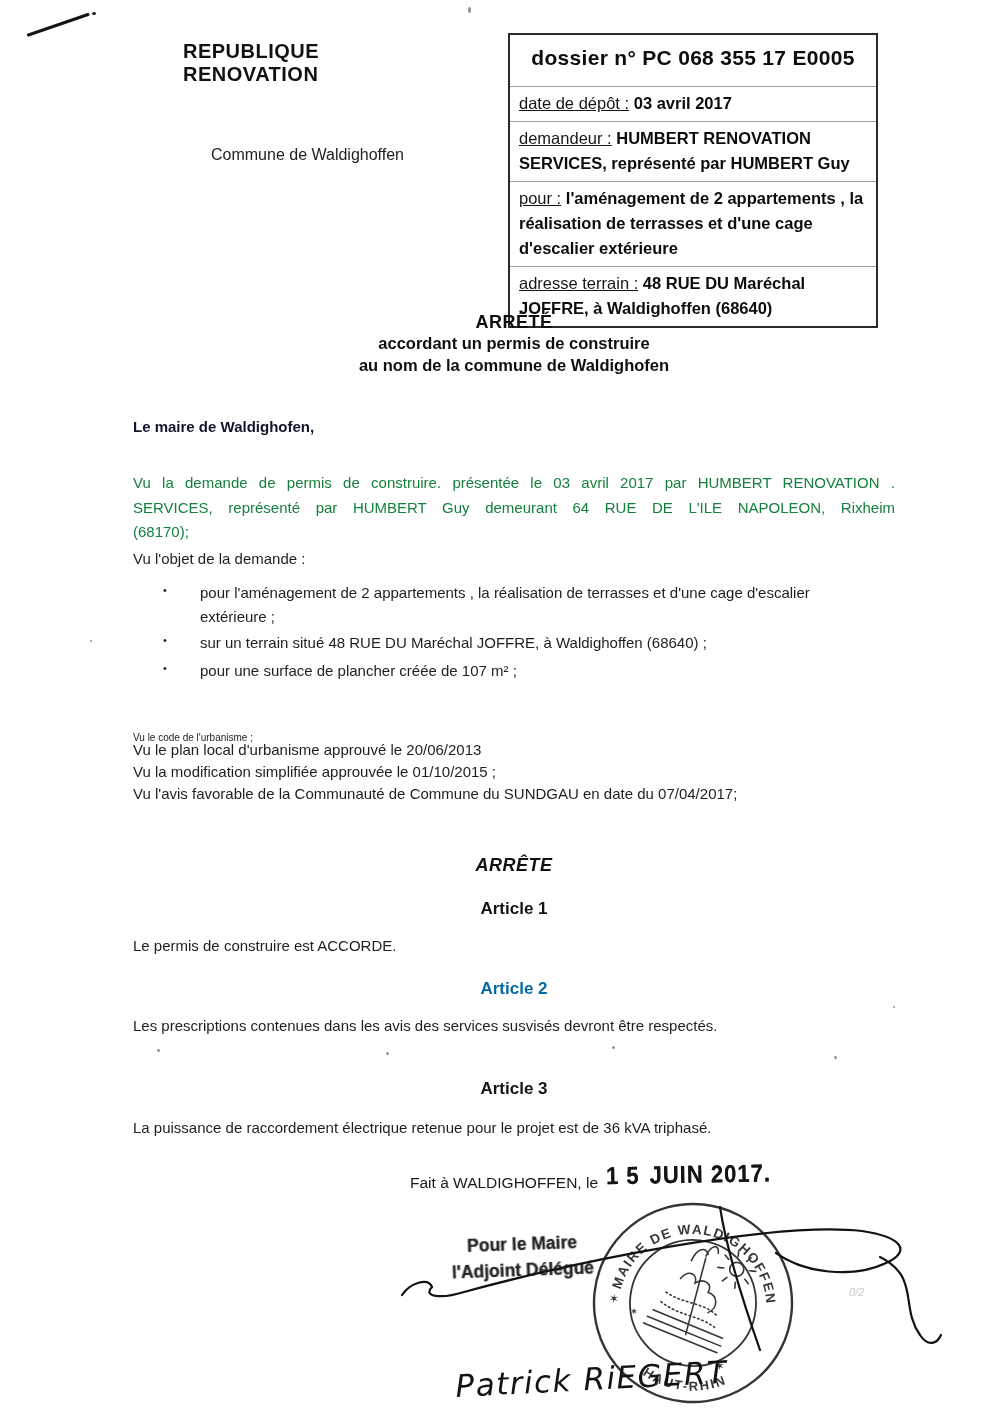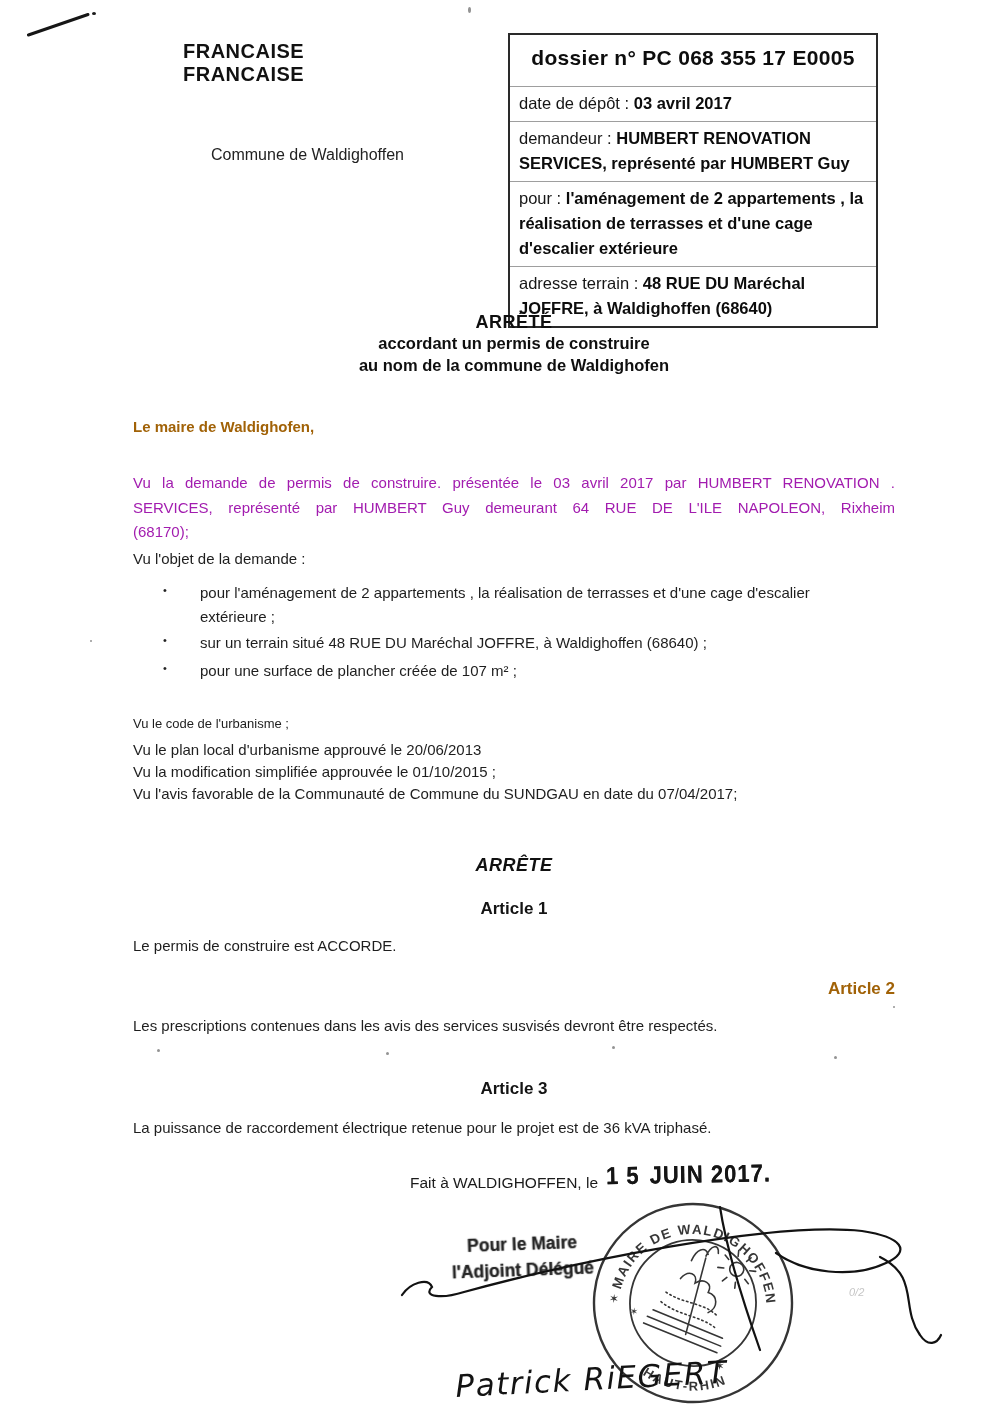--- a/index.html
+++ b/index.html
@@ -18,43 +18,43 @@
     box-sizing:border-box;
   }
   .dossier-title{
     font-size:21px;font-weight:700;text-align:center;color:#0d0d0d;
     padding:11px 6px 16px 6px;letter-spacing:.3px;
   }
   .box-row{
     border-top:1px solid rgba(40,40,40,.45);
     padding:4px 10px 5px 9px;font-size:16.5px;line-height:25px;color:#161616;
   }
-  .box-label{font-weight:400;}
+  .box-label{font-weight:400;text-decoration:underline;}
   .box-value{font-weight:700;color:#0c0c0c;}
   
   .arrete-head{left:133px;top:312px;width:762px;text-align:center;color:#0f0f0f;}
   .arrete-line1{font-size:18px;font-weight:700;letter-spacing:.5px;}
   .arrete-line2,.arrete-line3{font-size:16.5px;font-weight:700;line-height:21.5px;}
   
-  .body-text{font-size:15px;color:#a21caf;}
-  .salutation{left:133px;top:418px;font-size:15px;font-weight:700;color:#a16207;}
+  .body-text{font-size:15px;color:#15803d;}
+  .salutation{left:133px;top:418px;font-size:15px;font-weight:700;color:#0f172a;}
   .request{left:133px;top:471px;width:762px;line-height:24.5px;}
   .just{text-align:justify;text-align-last:justify;}
   .object-intro{left:133px;top:550px;font-size:15px;}
   .bullet-row{left:155px;width:700px;display:flex;}
   .bullet-dot{width:37px;font-size:11px;color:#222;padding-top:3px;text-align:left;padding-left:8px;}
   .bullet-text{flex:1;font-size:15px;line-height:24px;max-width:670px;}
-  .code-urb{left:133px;top:716px;font-size:13px;}
+  .code-urb{left:133px;top:732px;font-size:10px;}
   .vu-block{left:133px;top:739px;width:770px;font-size:15px;line-height:22px;}
   
   .decision-head{left:133px;top:855px;width:762px;text-align:center;font-size:18px;font-weight:700;letter-spacing:.5px;color:#101010;font-style:italic;}
   .article-title{left:133px;width:762px;text-align:center;font-size:17px;font-weight:700;color:#141414;}
   .article-text{left:133px;width:762px;font-size:15px;}
   .a1t{top:899px;} .a1x{top:937px;}
-  .a2t{top:979px;color:#a16207;text-align:right;} .a2x{top:1017px;}
+  .a2t{top:979px;color:#0369a1;} .a2x{top:1017px;}
   .a3t{top:1079px;} .a3x{top:1119px;}
   
   .fait-line{left:410px;top:1174px;font-size:15.5px;color:#1b1b1b;}
   .date-stamp{
     left:606px;top:1162px;font-size:22px;font-weight:700;color:#151515;
     letter-spacing:1px;transform:rotate(-1deg) scaleY(1.12);white-space:nowrap;
     text-shadow:0 0 .6px #333;
   }
   .date-gap{display:inline-block;width:10px;}
   .pour-maire{
@@ -71,21 +71,21 @@
   .sig-svg{left:380px;top:1195px;}
 </style>
 </head>
 <body>
 
 <div class="page">
 
   <div class="abs pen-stroke"></div>
   <div class="abs pen-dot"></div>
 
-  <div class="abs republic">FRANCAISE FRANCAISE</div>
+  <div class="abs republic">REPUBLIQUE RENOVATION</div>
   <div class="abs commune">Commune de Waldighoffen</div>
 
   <div class="abs dossier-box">
     <div class="dossier-title">dossier n° PC 068 355 17 E0005</div>
     <div class="box-row">
       <span class="box-label">date de dépôt :</span>
       <span class="box-value">03 avril 2017</span>
     </div>
     <div class="box-row">
       <span class="box-label">demandeur :</span>

